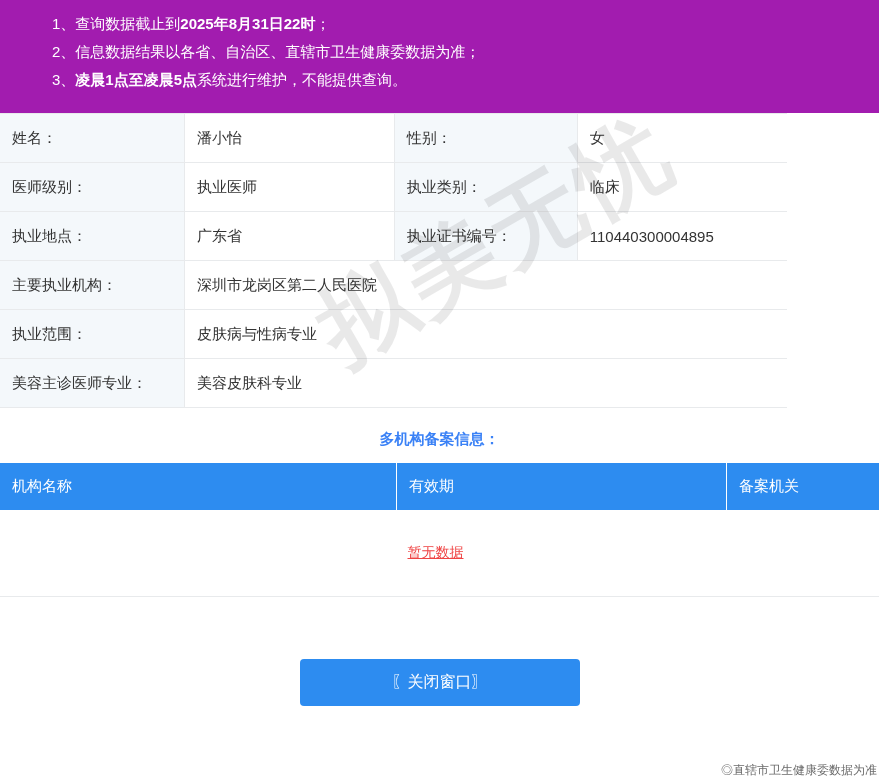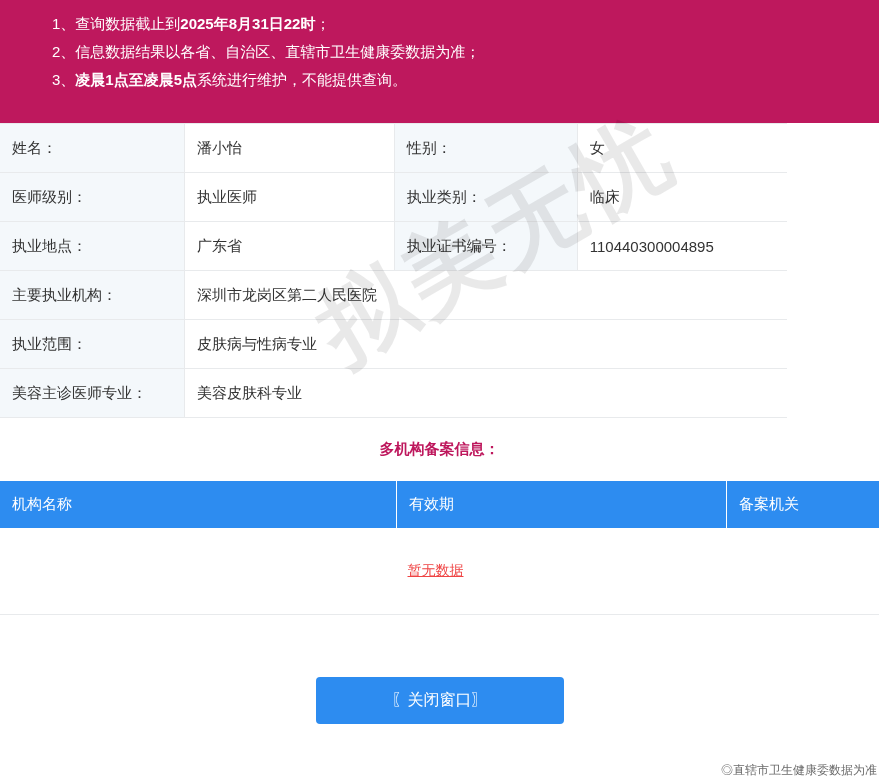--- a/index.html
+++ b/index.html
@@ -12,23 +12,23 @@
     background: #ffffff;
     font-family: "Liberation Sans", sans-serif;
     font-size: 15px;
     color: #333333;
     position: relative;
     overflow: hidden;
   }
 
   
   .notice {
-    background: #be185d;
+    background: #a21caf;
     color: #ffffff;
-    padding: 10px 0 30px 0;
+    padding: 10px 0 20px 0;
     line-height: 1.85;
     font-size: 15px;
   }
   .notice-line {
     padding-left: 52px;
     white-space: nowrap;
   }
   .notice-line .strong {
     font-weight: bold;
   }
@@ -89,22 +89,22 @@
     z-index: 5;
     white-space: nowrap;
     font-family: "Liberation Sans", sans-serif;
   }
 
   
   .section-title {
     text-align: center;
     font-weight: bold;
     font-size: 15px;
-    color: #be185d;
-    padding: 22px 0 22px 0;
+    color: #3b82f6;
+    padding: 22px 0 14px 0;
     background: #fff;
     position: relative;
     z-index: 2;
   }
 
   
   .records {
     width: 879px;
     border-collapse: collapse;
     table-layout: fixed;
@@ -136,21 +136,21 @@
 
   
   .footer {
     padding-top: 62px;
     text-align: center;
     position: relative;
     z-index: 2;
   }
   .close-btn {
     display: inline-block;
-    width: 248px;
+    width: 280px;
     background: #2d8cf0;
     color: #ffffff;
     border: none;
     border-radius: 4px;
     font-size: 16px;
     padding: 13px 0;
     cursor: pointer;
     font-family: "Liberation Sans", sans-serif;
   }
 

